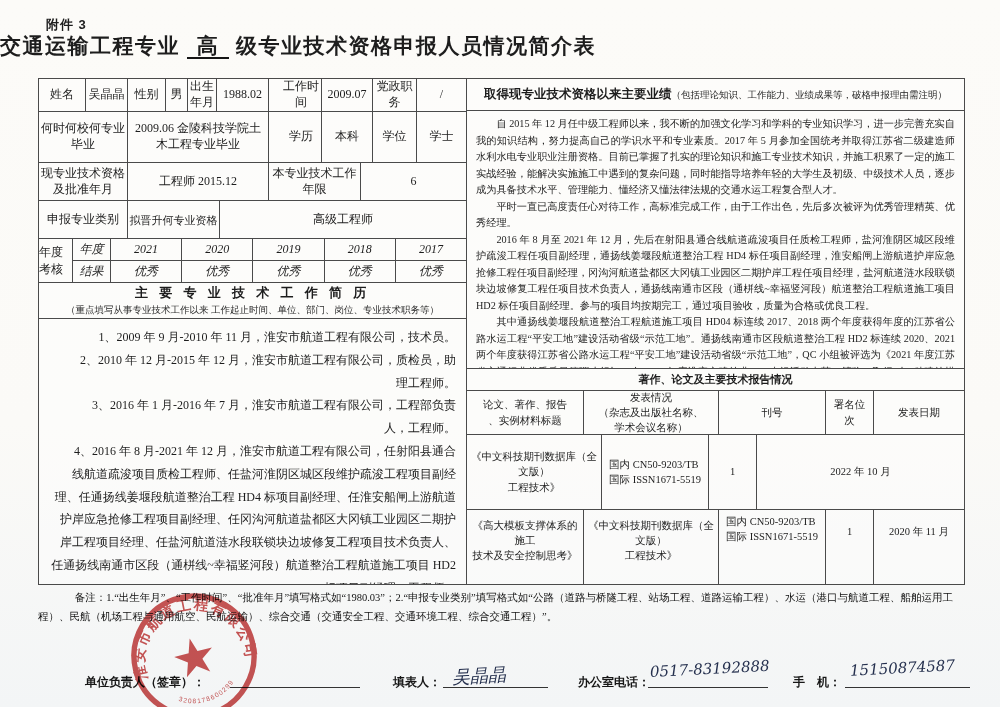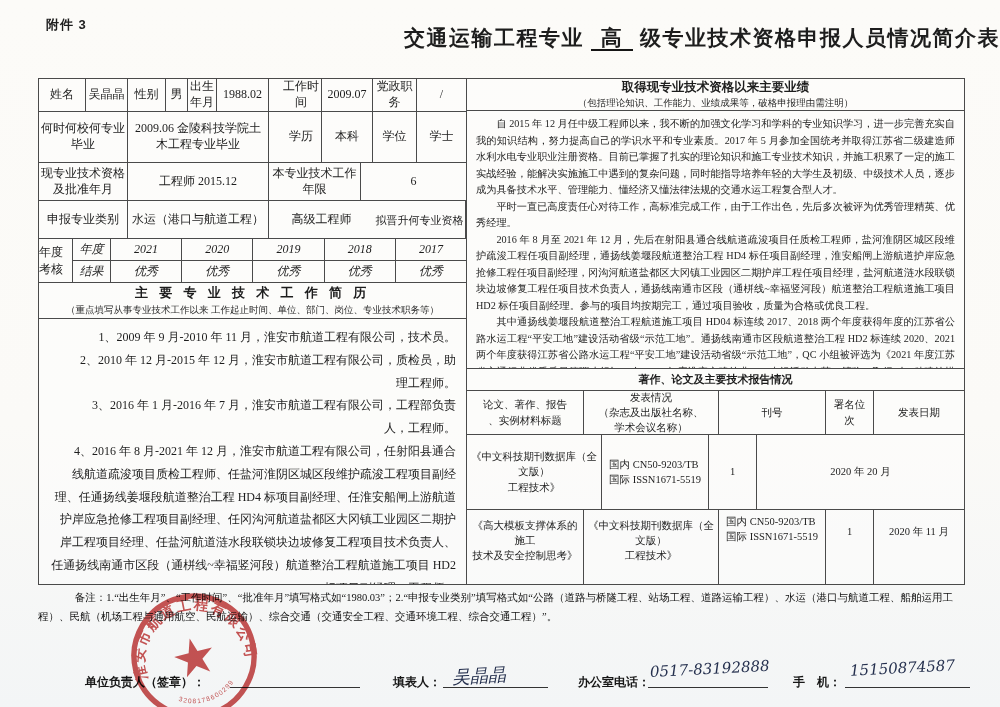--- a/index.html
+++ b/index.html
@@ -3,21 +3,21 @@
 <meta charset="utf-8">
 <style>
   * { margin:0; padding:0; box-sizing:border-box; }
   body { background:#888; }
   .page {
     position:relative; width:1000px; height:707px; margin:0 auto;
     background:linear-gradient(180deg,#fcfbf8 0%, #fbfaf7 60%, #f3f5f6 100%);
     font-family:"Liberation Sans", sans-serif; color:#1d1d1d; overflow:hidden;
   }
   .attachment { position:absolute; left:46px; top:16px; font-size:13px; font-weight:bold; letter-spacing:1px; }
-  .doc-title { position:absolute; left:0; top:24px; width:100%; text-align:right; font-size:21px; font-weight:bold; letter-spacing:1.5px; font-family:"Liberation Serif", serif; }
+  .doc-title { position:absolute; left:0; top:32px; width:100%; text-align:left; font-size:21px; font-weight:bold; letter-spacing:1.5px; font-family:"Liberation Serif", serif; }
   .grade-underline { border-bottom:2px solid #151515; padding:0 10px; display:inline-block; line-height:1.05; }
 
   .form-table { position:absolute; left:38px; top:78px; width:927px; height:507px; border:1px solid #4a4a4a; display:flex; background:rgba(255,255,255,.35); }
   .left-col  { width:428px; border-right:1px solid #4a4a4a; display:flex; flex-direction:column; }
   .right-col { flex:1; display:flex; flex-direction:column; }
 
   .row { display:flex; border-bottom:1px solid #4a4a4a; }
   .row.last { border-bottom:none; }
   .c { border-right:1px solid #4a4a4a; display:flex; align-items:center; justify-content:center; text-align:center; font-size:12px; line-height:1.3; padding:1px 2px; }
   .c.end { border-right:none; }
@@ -41,21 +41,21 @@
 
   .assess-wrap { display:flex; flex-direction:column; flex:1;font-style:italic; }
   .assess-label-cell { display:flex; align-items:center; justify-content:center; border-right:1px solid #4a4a4a; width:34px; font-size:12px; }
 
   .wh-head-title { font-weight:bold; font-size:13px; letter-spacing:4px; font-family:"Liberation Serif", serif; }
   .wh-head-sub { font-size:9.5px; margin-top:2px; color:#2a2a2a; font-family:"Liberation Serif", serif; }
   .wh-body { display:block; text-align:right; padding:7px 10px 4px 10px; font-size:12px; line-height:1.9; font-family:"Liberation Serif", serif; overflow:hidden; }
   .wh-body p { text-indent:2em; }
 
   
-  .rc-head { height:32px; border-bottom:1px solid #4a4a4a; display:flex; flex-direction:column; align-items:center; justify-content:center; }
+  .rc-head { height:32px; border-bottom:1px solid #4a4a4a; display:flex; flex-direction:row; align-items:center; justify-content:center; }
   .rc-head .t { font-weight:bold; font-size:12.5px; font-family:"Liberation Serif", serif; }
   .rc-head .s { font-size:9.5px; margin-top:1px; font-family:"Liberation Serif", serif; }
   .rc-ach { height:258px; border-bottom:1px solid #4a4a4a; padding:5px 9px; font-size:10.2px; line-height:1.62; text-align:justify; overflow:hidden; font-family:"Liberation Serif", serif; }
   .rc-ach p { text-indent:2em; }
   .rc-pubtitle { height:22px; border-bottom:1px solid #4a4a4a; display:flex; align-items:center; justify-content:center; font-weight:bold; font-size:11px; font-family:Liberation Serif, serif; }
   .pub-row { display:flex; border-bottom:1px solid #4a4a4a; }
   .pub-row.last { border-bottom:none; flex:1; }
   .pub-h { height:44px; }
   .pub-r1 { height:75px; }
   .p-c0{width:117px;} .p-c1{width:135px;} .p-c2{width:107px;} .p-c3{width:48px;} .p-c4{flex:1;}
@@ -111,23 +111,22 @@
 
       <div class="row r3">
         <div class="c lbl w-lab2">现专业技术资格及批准年月</div>
         <div class="c val w-val2">工程师 2015.12</div>
         <div class="c lbl w-years">本专业技术工作年限</div>
         <div class="c val end" style="flex:1">6</div>
       </div>
 
       <div class="row r4">
         <div class="c lbl w-lab2">申报专业类别</div>
-        <div class="c val w-val2">水运（港口与航道工程）</div>
+        <div class="c lbl w-years nowrap11">拟晋升何专业资格</div>
         <div class="c val end" style="flex:1">高级工程师</div>
-        <div class="c lbl w-years nowrap11">拟晋升何专业资格</div>
       </div>
 
       <div class="row" style="height:44px">
         <div class="assess-label-cell lbl">年度考核</div>
         <div class="assess-wrap">
           <div class="row r5">
             <div class="c lbl w-assess-sub">年度</div>
             <div class="c val w-year">2021</div>
             <div class="c val w-year">2020</div>
             <div class="c val w-year">2019</div>
@@ -188,21 +187,21 @@
         <div class="c pub-cell p-c3">署名位次</div>
         <div class="c pub-cell p-c4 end">发表日期</div>
       </div>
 
       <div class="pub-row pub-r1">
         <div class="c pub-cell p-c1">《中文科技期刊数据库（全文版）
 工程技术》</div>
         <div class="c pub-cell p-c2 left-justify">国内 CN50-9203/TB
 国际 ISSN1671-5519</div>
         <div class="c pub-cell p-c3">1</div>
-        <div class="c pub-cell p-c4 end">2020 年 20 月</div>
+        <div class="c pub-cell p-c4 end">2022 年 10 月</div>
       </div>
 
       <div class="pub-row last">
         <div class="c pub-cell p-c0" style="align-items:flex-start; padding-top:8px">《高大模板支撑体系的施工
 技术及安全控制思考》</div>
         <div class="c pub-cell p-c1" style="align-items:flex-start; padding-top:8px">《中文科技期刊数据库（全文版）
 工程技术》</div>
         <div class="c pub-cell p-c2 left-justify" style="align-items:flex-start; padding-top:4px">国内 CN50-9203/TB
 国际 ISSN1671-5519</div>
         <div class="c pub-cell p-c3" style="align-items:flex-start; padding-top:14px">1</div>

